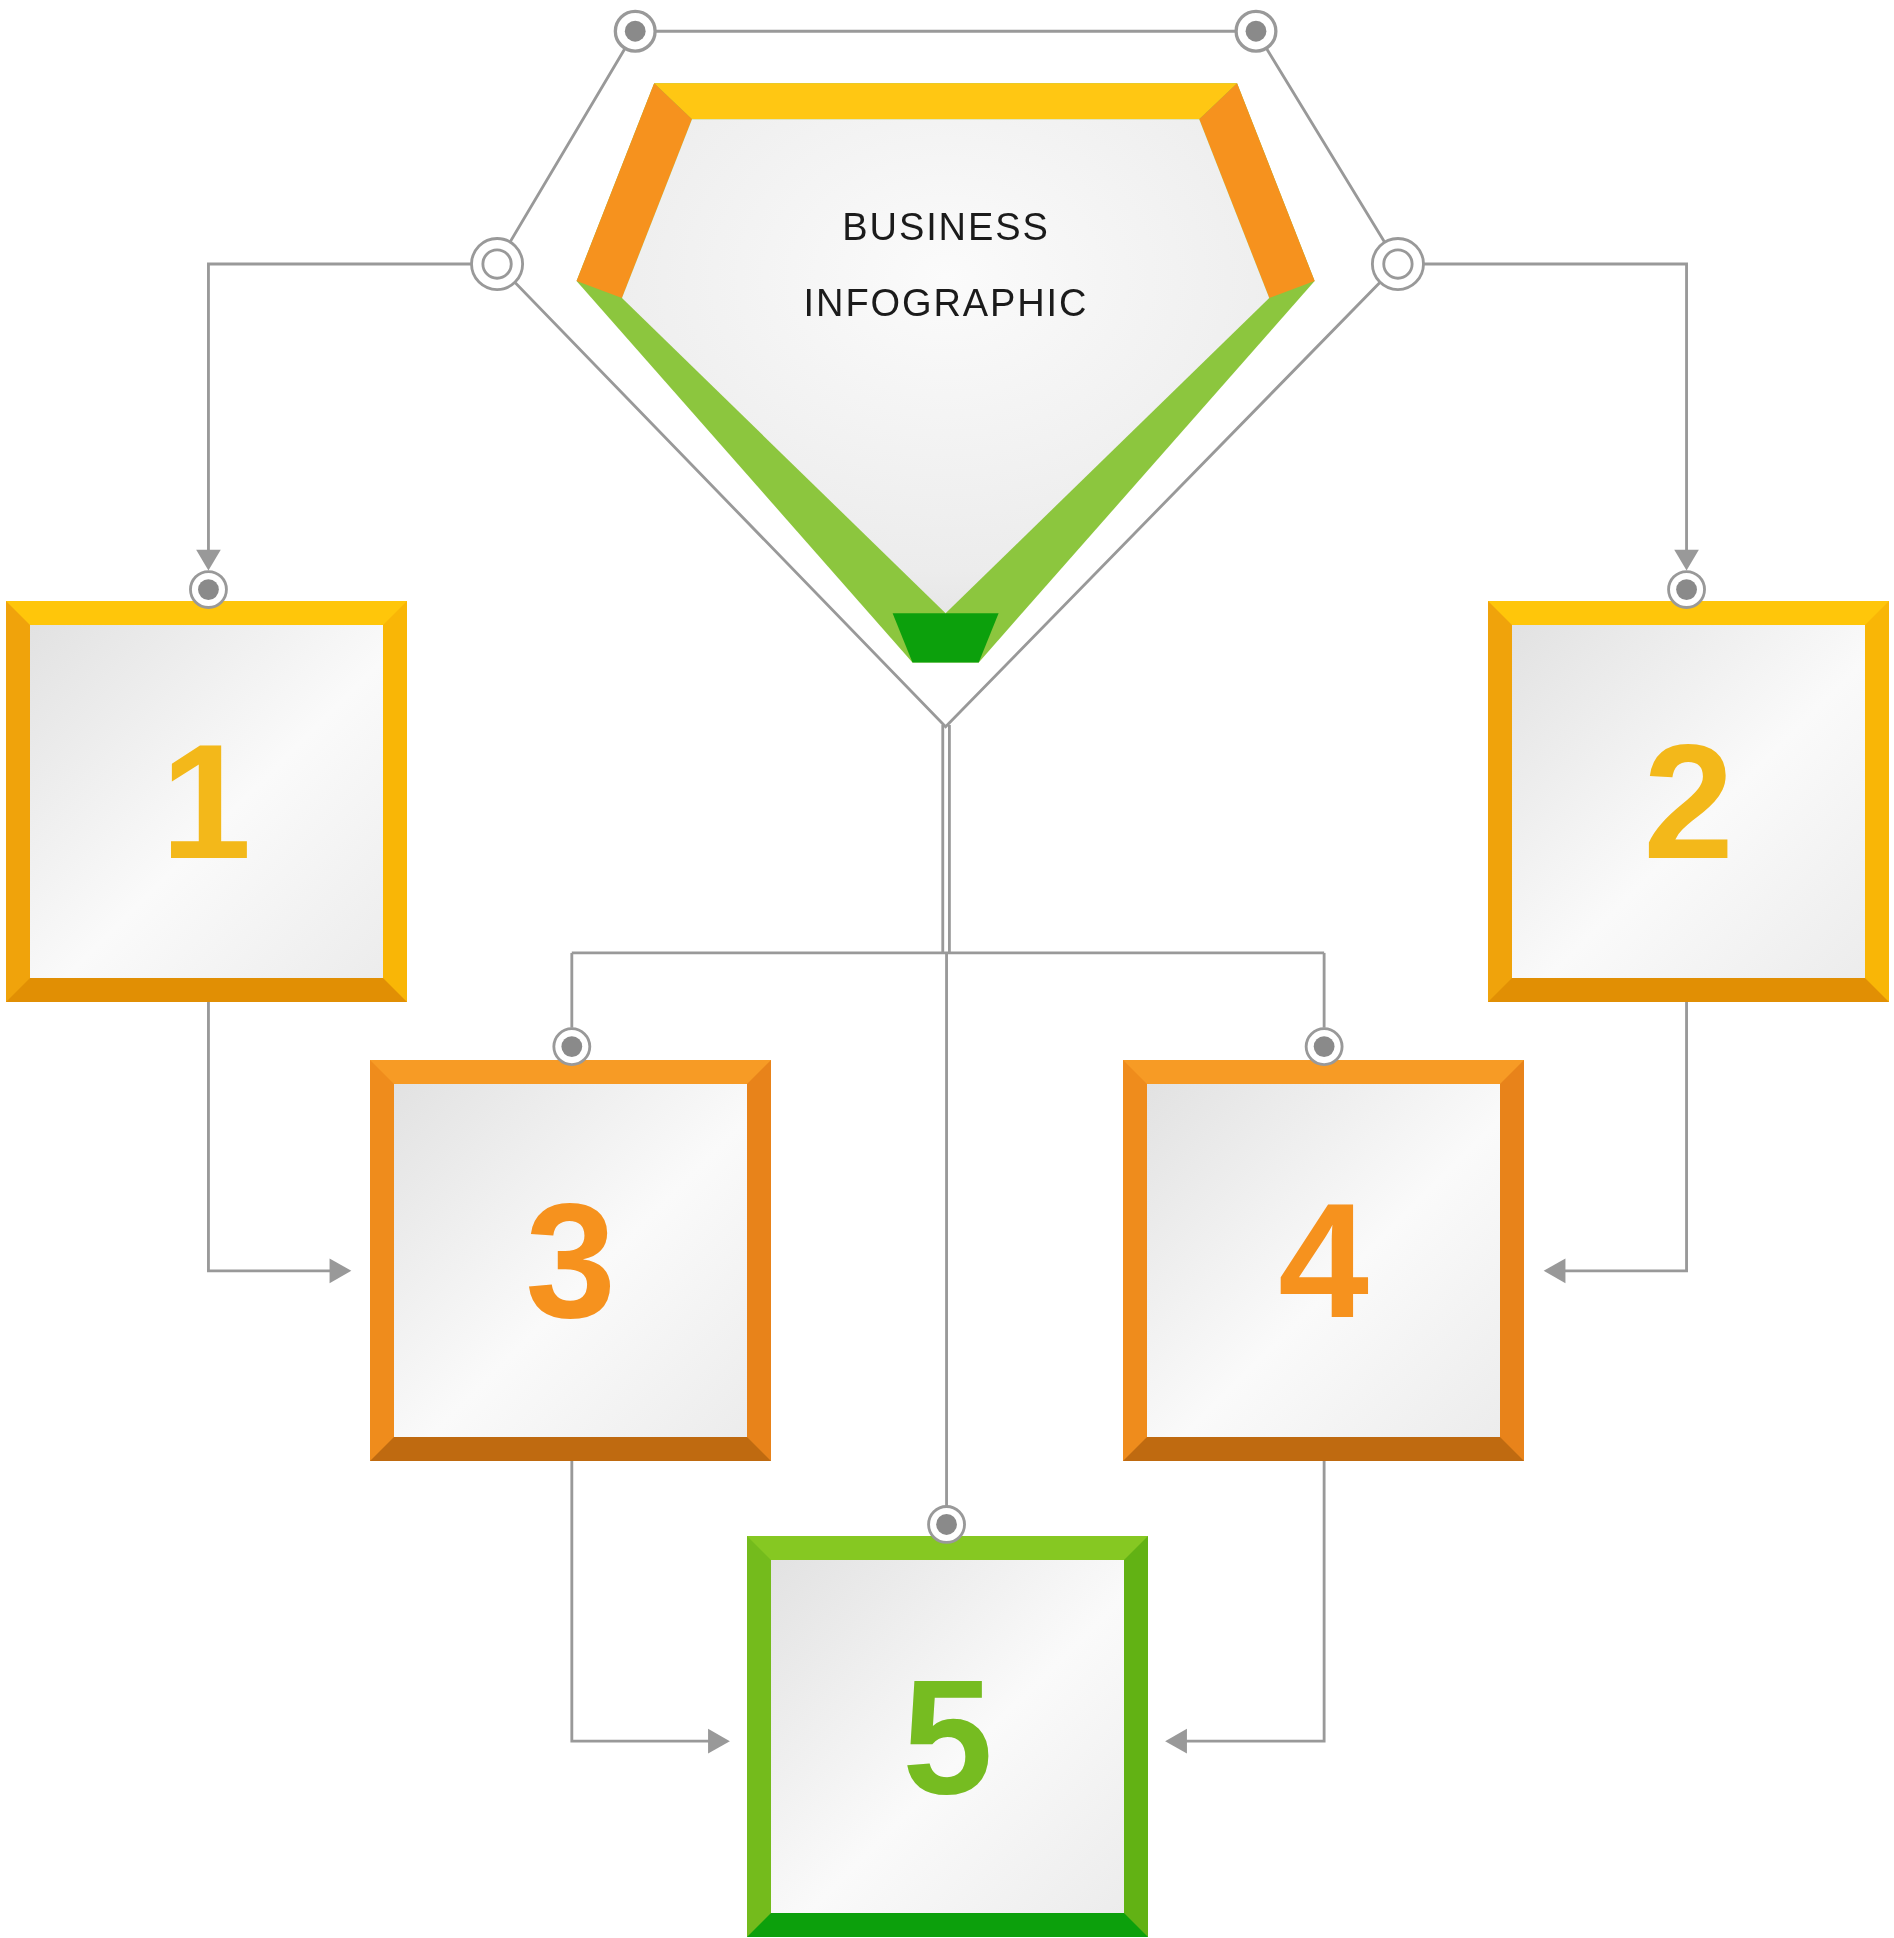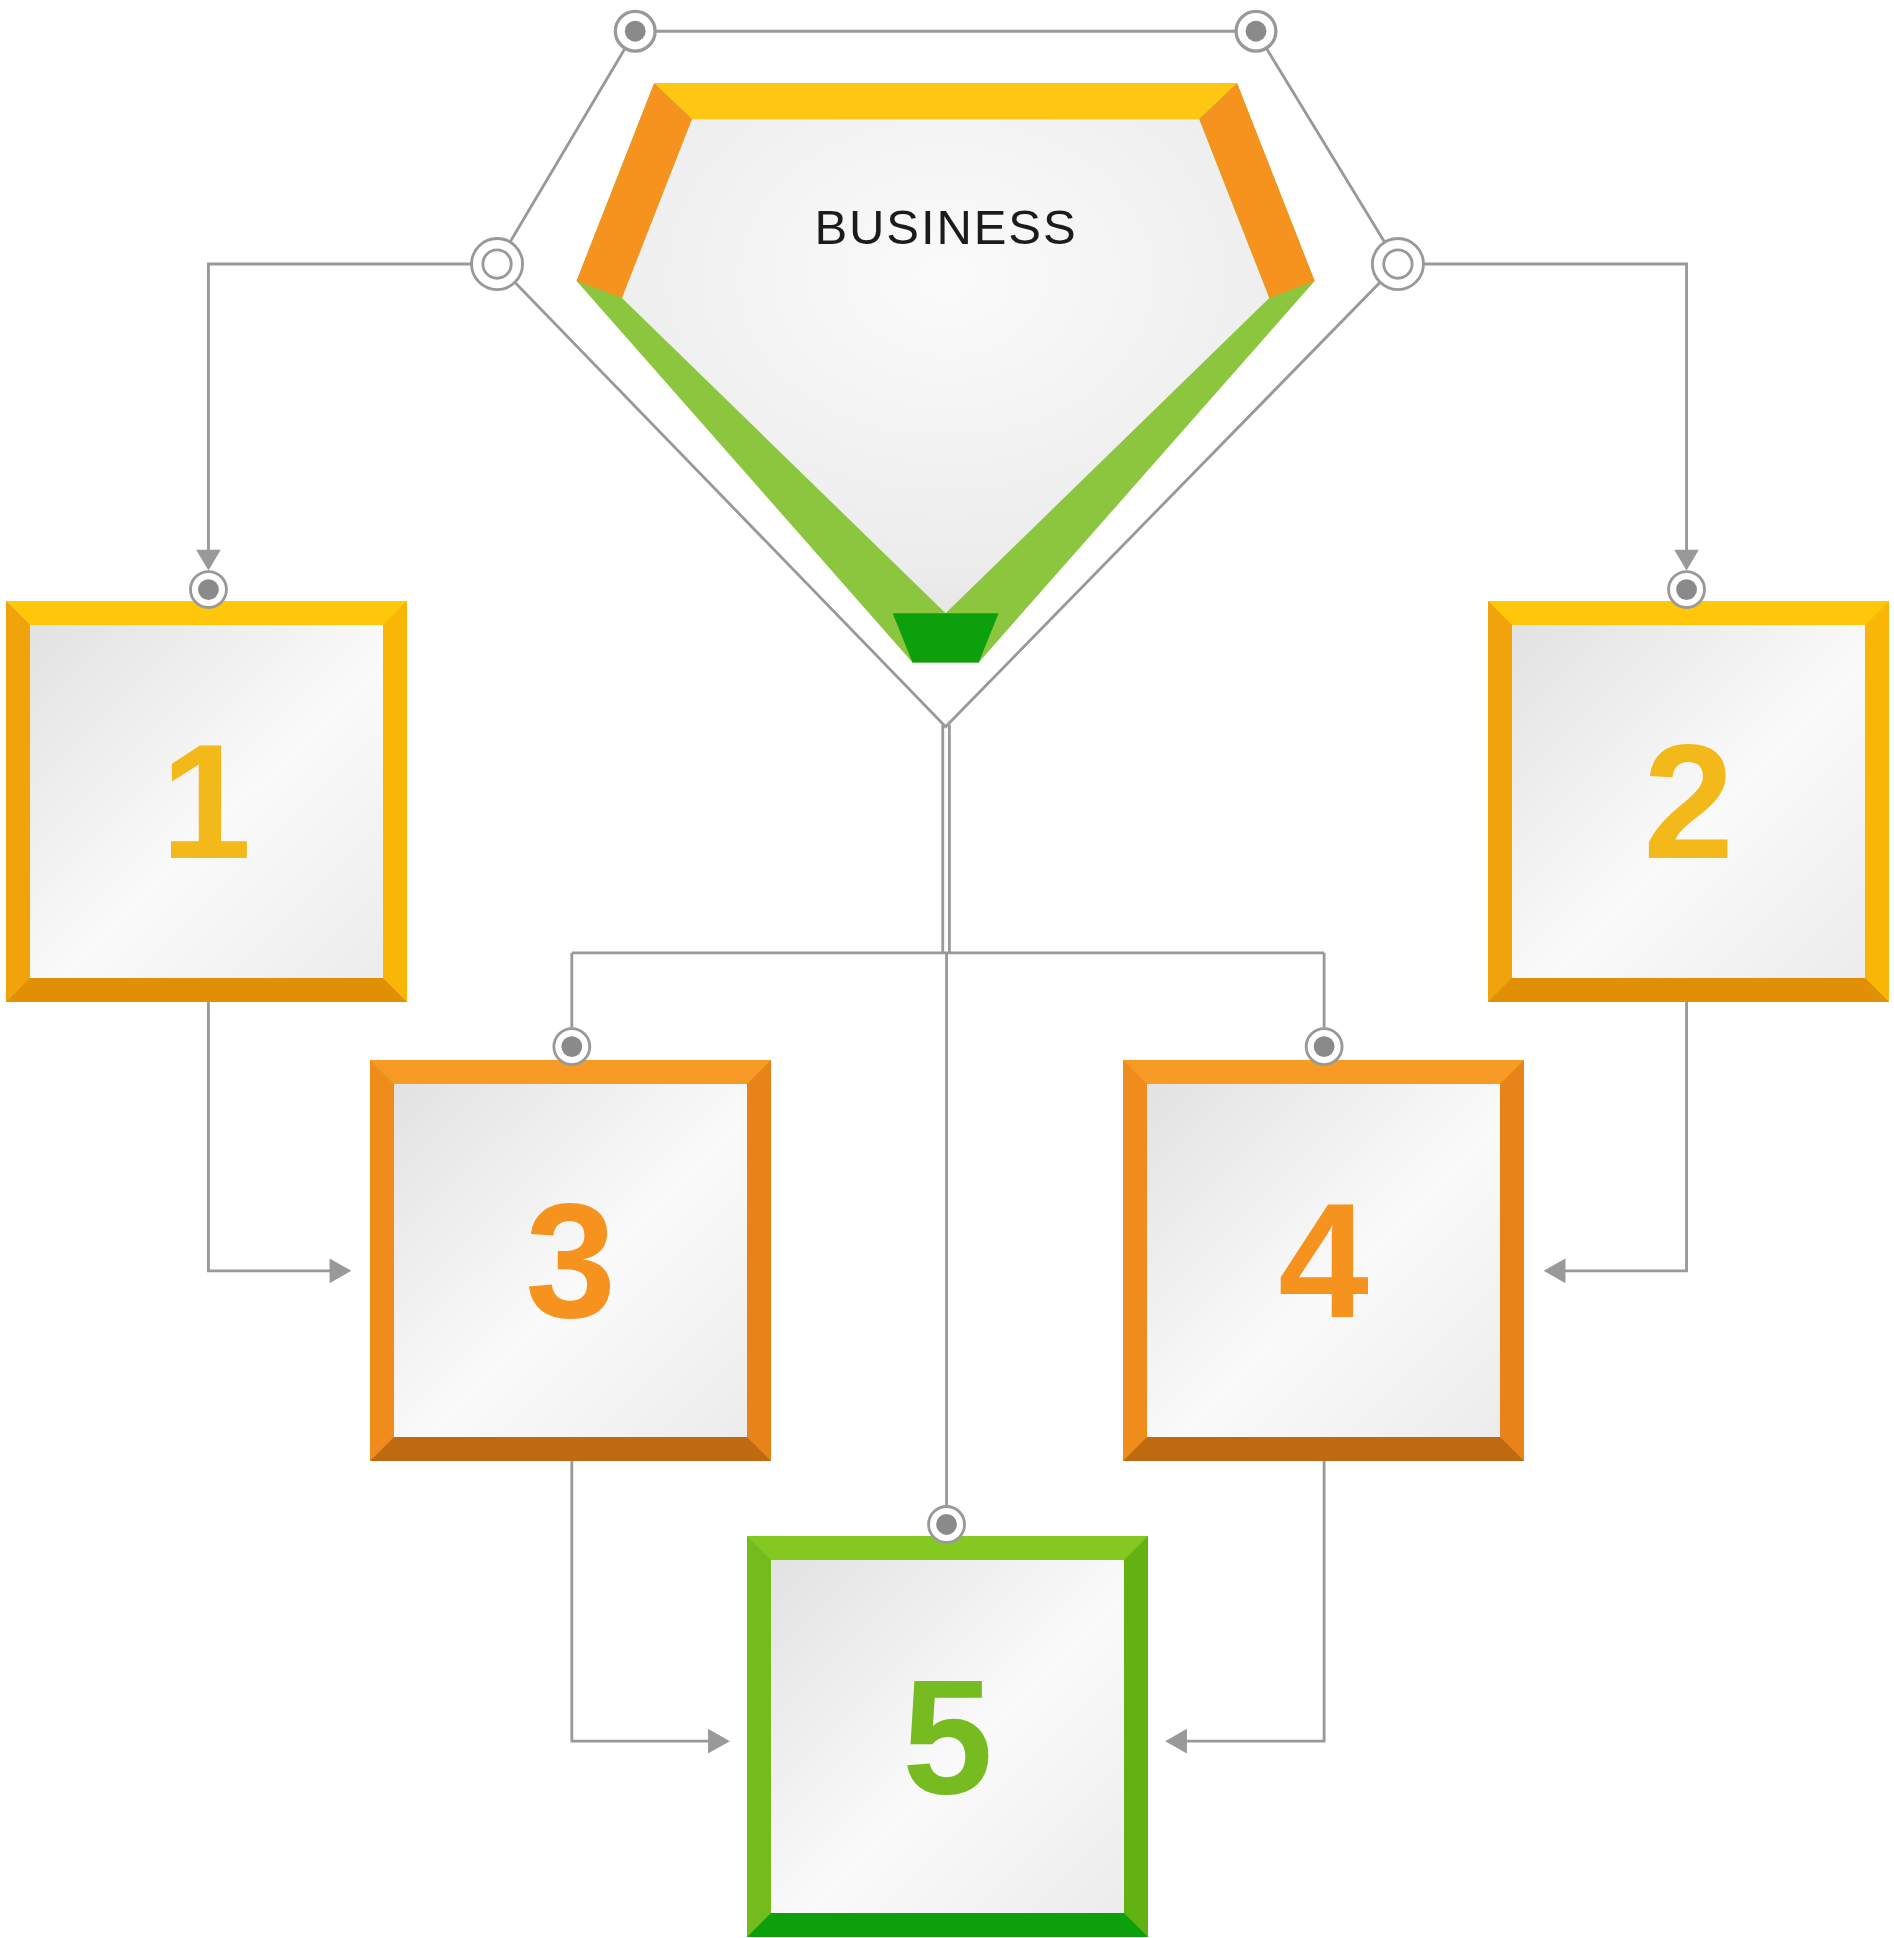--- a/index.html
+++ b/index.html
@@ -81,21 +81,21 @@
 
   
   .diamond-title {
     position: absolute;
     left: 624px;
     top: 189px;
     width: 644px;
     z-index: 4;
     text-align: center;
     color: #1b1b1b;
-    font-size: 49px;
+    font-size: 38px;
     line-height: 76px;
     letter-spacing: 1.9px;
   }
 </style>
 </head>
 <body>
 
 <div class="canvas">
 
   <div class="box gold b1">
@@ -197,16 +197,17 @@
       <circle cx="604" cy="1106" r="11" fill="#8a8a8a"></circle>
       <circle cx="1399" cy="1106" r="19" fill="#ffffff" stroke="#999999" stroke-width="3"></circle>
       <circle cx="1399" cy="1106" r="11" fill="#8a8a8a"></circle>
       <circle cx="1000" cy="1611" r="19" fill="#ffffff" stroke="#999999" stroke-width="3"></circle>
       <circle cx="1000" cy="1611" r="11" fill="#8a8a8a"></circle>
     </g>
   </svg>
 
   <div class="diamond-title">
     <div>BUSINESS</div>
+    <div>INFOGRAPHIC</div>
   </div>
 
 </div>
 
 
 </body></html>

